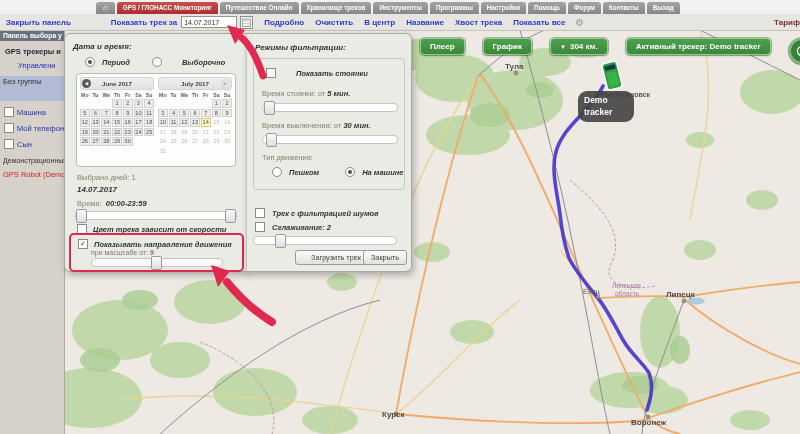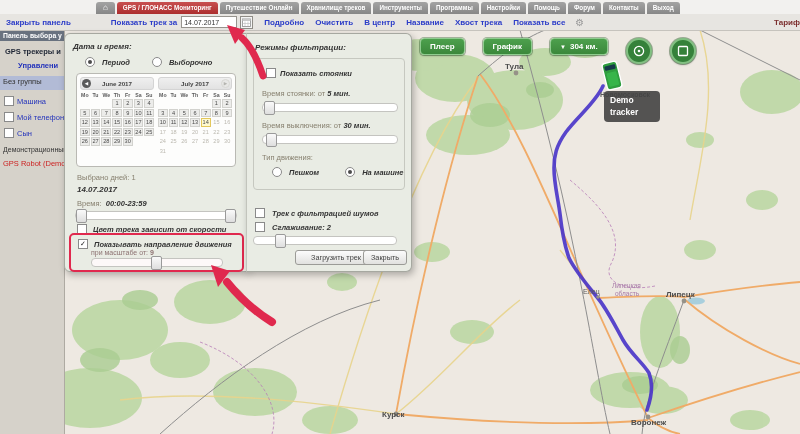--- a/index.html
+++ b/index.html
@@ -31,44 +31,44 @@
   .toolbar .lnk{margin-left:11px;}
   .gear{margin-left:10px;color:#9a9a9a;font-size:10px;cursor:pointer;}
   .tariff{margin-left:auto;margin-right:0;color:#7c2f2f;font-weight:bold;white-space:nowrap;}
 
   
   .sidebar{position:absolute;left:0;top:30px;width:64px;bottom:0;background:#d6d2ca;
            border-right:1px solid #aeaaa2;z-index:4;overflow:hidden;font-size:7.5px;}
   .sb-head{height:11px;background:#69727f;color:#fff;font-weight:bold;font-size:6.8px;
            line-height:11px;padding-left:3px;white-space:nowrap;}
   .sb-title{margin:6px 0 0 5px;font-weight:bold;color:#1d2433;white-space:nowrap;}
-  .sb-manage{margin:5px 0 0 18px;font-weight:bold;color:#2433bb;white-space:nowrap;cursor:pointer;}
-  .sb-group{margin-top:6px;height:14px;line-height:11px;background:#b2bbd6;color:#333;
+  .sb-manage{margin:5px 0 0 18px;font-weight:normal;color:#2433bb;white-space:nowrap;cursor:pointer;}
+  .sb-group{margin-top:6px;height:25px;line-height:11px;background:#b2bbd6;color:#333;
             padding-left:3px;white-space:nowrap;cursor:pointer;}
   .sb-item{display:flex;align-items:center;margin:6px 0 0 4px;color:#2433bb;white-space:nowrap;cursor:pointer;}
   .sb-item .cb{margin-right:3px;}
   .sb-demo{margin:8px 0 0 3px;color:#333;font-size:7px;white-space:nowrap;}
   .sb-robot{margin:6px 0 0 3px;color:#cc2222;white-space:nowrap;cursor:pointer;}
 
   
   .map{position:absolute;left:64px;top:30px;width:736px;height:404px;overflow:hidden;
        background:#eee9e2;z-index:1;}
   .map svg.base{position:absolute;left:0;top:0;}
   .map-toolbar{position:absolute;left:356px;top:8px;display:flex;align-items:flex-start;gap:18px;z-index:3;}
   .gbtn{background:linear-gradient(#4da04d,#3b883b);border:1px solid #8fcd8f;border-radius:4px;
         color:#fff;font-size:8px;font-weight:bold;height:15px;line-height:15px;padding:0 9px;
         box-shadow:0 0 0 1px rgba(30,80,30,.35),0 1px 2px rgba(0,0,0,.25);cursor:pointer;white-space:nowrap;}
   .gbtn .arr{font-size:6px;margin-right:4px;}
   .gbar{cursor:default;}
   .circle-btn{width:22px;height:22px;border-radius:50%;background:#35813a;border:2px solid #82c082;
               box-shadow:0 0 0 1px rgba(30,80,30,.4),0 1px 2px rgba(0,0,0,.3);
               display:flex;align-items:center;justify-content:center;cursor:pointer;flex:0 0 auto;}
   .truck{position:absolute;left:540px;top:31px;z-index:2;transform:rotate(-14deg);}
-  .tk-tip{position:absolute;left:540px;top:61px;width:44px;z-index:2;background:rgba(66,66,66,.9);
-          border-radius:4px;color:#fff;font-size:8.5px;font-weight:bold;line-height:1.45;
+  .tk-tip{position:absolute;left:514px;top:61px;width:44px;z-index:2;background:rgba(66,66,66,.9);
+          border-radius:9px;color:#fff;font-size:8.5px;font-weight:bold;line-height:1.45;
           padding:3px 6px;}
 
   
   .dlg{position:absolute;top:33px;height:237px;background:#e9ece4;border:1px solid #a6a8a0;
        box-shadow:2px 3px 7px rgba(0,0,0,.28);z-index:6;font-size:7.5px;color:#3a3a3a;}
   .dlg.left{left:64px;width:182px;border-radius:6px 0 0 6px;}
   .dlg.right{left:246px;width:164px;border-radius:0 6px 6px 0;border-left:1px solid #c2c4bc;}
   .dlg .abs{position:absolute;white-space:nowrap;}
   .b{font-weight:bold;color:#333;font-style:italic;}
   .grey{color:#87806f;}
@@ -215,20 +215,21 @@
         <text x="666" y="297" font-size="8">Липецк</text>
         <text x="382" y="417" font-size="8">Курск</text>
         <text x="631" y="425" font-size="8">Воронеж</text>
       </g>
     </svg>
 
     <div class="map-toolbar">
       <div class="gbtn">Плеер</div>
       <div class="gbtn">График</div>
       <div class="gbtn"><span class="arr">▼</span><span>304 км.</span></div>
+      <div class="gbtn gbar">Активный трекер: Demo tracker</div>
       <div class="circle-btn">
         <svg width="14" height="14" viewBox="-7 -7 14 14">
           <circle r="4.6" fill="none" stroke="#fff" stroke-width="1.3"></circle>
             <circle r="1.3" fill="#fff"></circle>
         </svg>
       </div>
       <div class="circle-btn">
         <svg width="14" height="14" viewBox="-7 -7 14 14">
           <rect x="-4.5" y="-4.5" width="9" height="9" rx="1" fill="none" stroke="#fff" stroke-width="1.3"></rect>
         </svg>
@@ -303,21 +304,21 @@
     <div class="sb-demo">Демонстрационный</div>
     <div class="sb-robot">GPS Robot (Demo</div>
   </div>
 
   <div class="dlg left">
     <div class="abs b" style="left:8px;top:8px;font-size:8px;">Дата и время:</div>
     <div class="abs" style="left:20px;top:23px;display:flex;align-items:center;">
       <span class="radio on"></span>
       <span class="b" style="margin-left:7px;">Период</span>
       <span class="radio" style="margin-left:22px;"></span>
-      <span class="b" style="margin-left:7px;">Выборочно</span>
+      <span class="b" style="margin-left:20px;">Выборочно</span>
     </div>
 
     <div class="cal-wrap">
       <div class="cal-month">
         <div class="cal-head">
           <span class="cal-nav prev">◀</span>
           <span class="cal-title">June 2017</span>
         </div>
         <div class="cal-grid">
             <div class="cal-dow">Mo</div>
@@ -453,21 +454,21 @@
         <span class="handle" style="left:45%;"></span>
       </div>
     </div>
   </div>
 
   <div class="dlg right">
     <div class="abs b" style="left:8px;top:9px;font-size:8px;">Режимы фильтрации:</div>
     <div class="groupbox">
       <div class="abs" style="left:12px;top:9px;display:flex;align-items:center;">
         <span class="cb"></span>
-        <span class="b" style="margin-left:4px;">Показать стоянки</span>
+        <span class="b" style="margin-left:20px;">Показать стоянки</span>
       </div>
       <div class="abs" style="left:8px;top:30px;">
         <span class="grey">Время стоянки: от</span>
         <span class="b">5 мин.</span>
       </div>
       <div class="slider abs" style="left:8px;top:44px;width:134px;">
         <span class="handle" style="left:1px;"></span>
       </div>
       <div class="abs" style="left:8px;top:62px;">
         <span class="grey">Время выключения: от</span>

